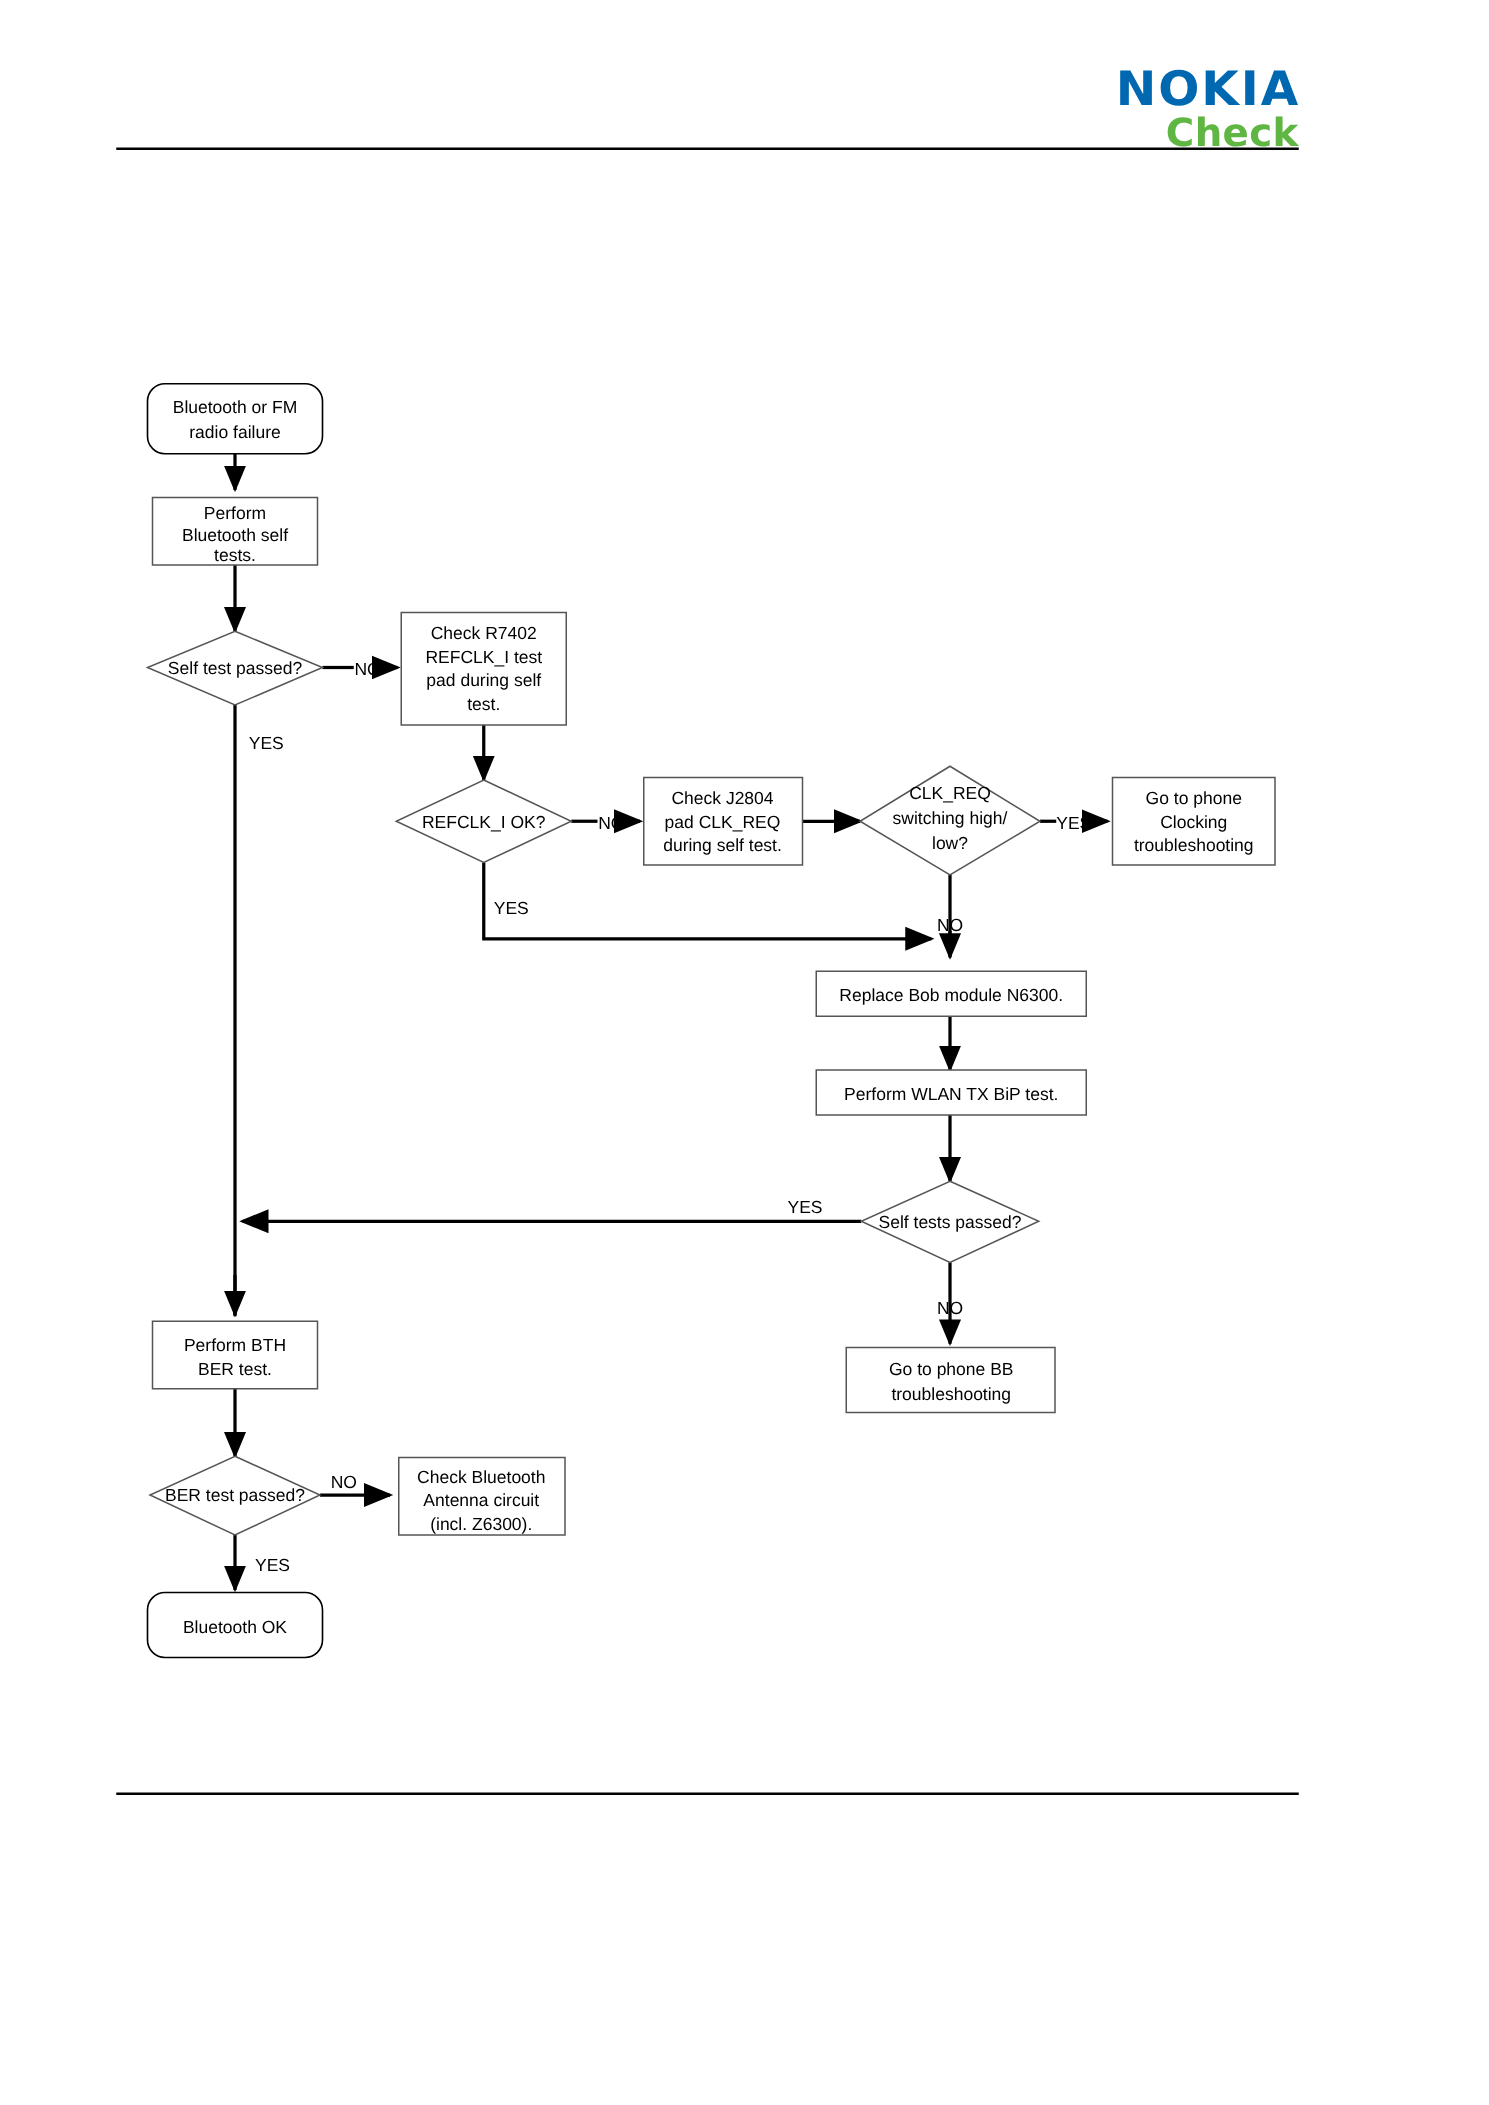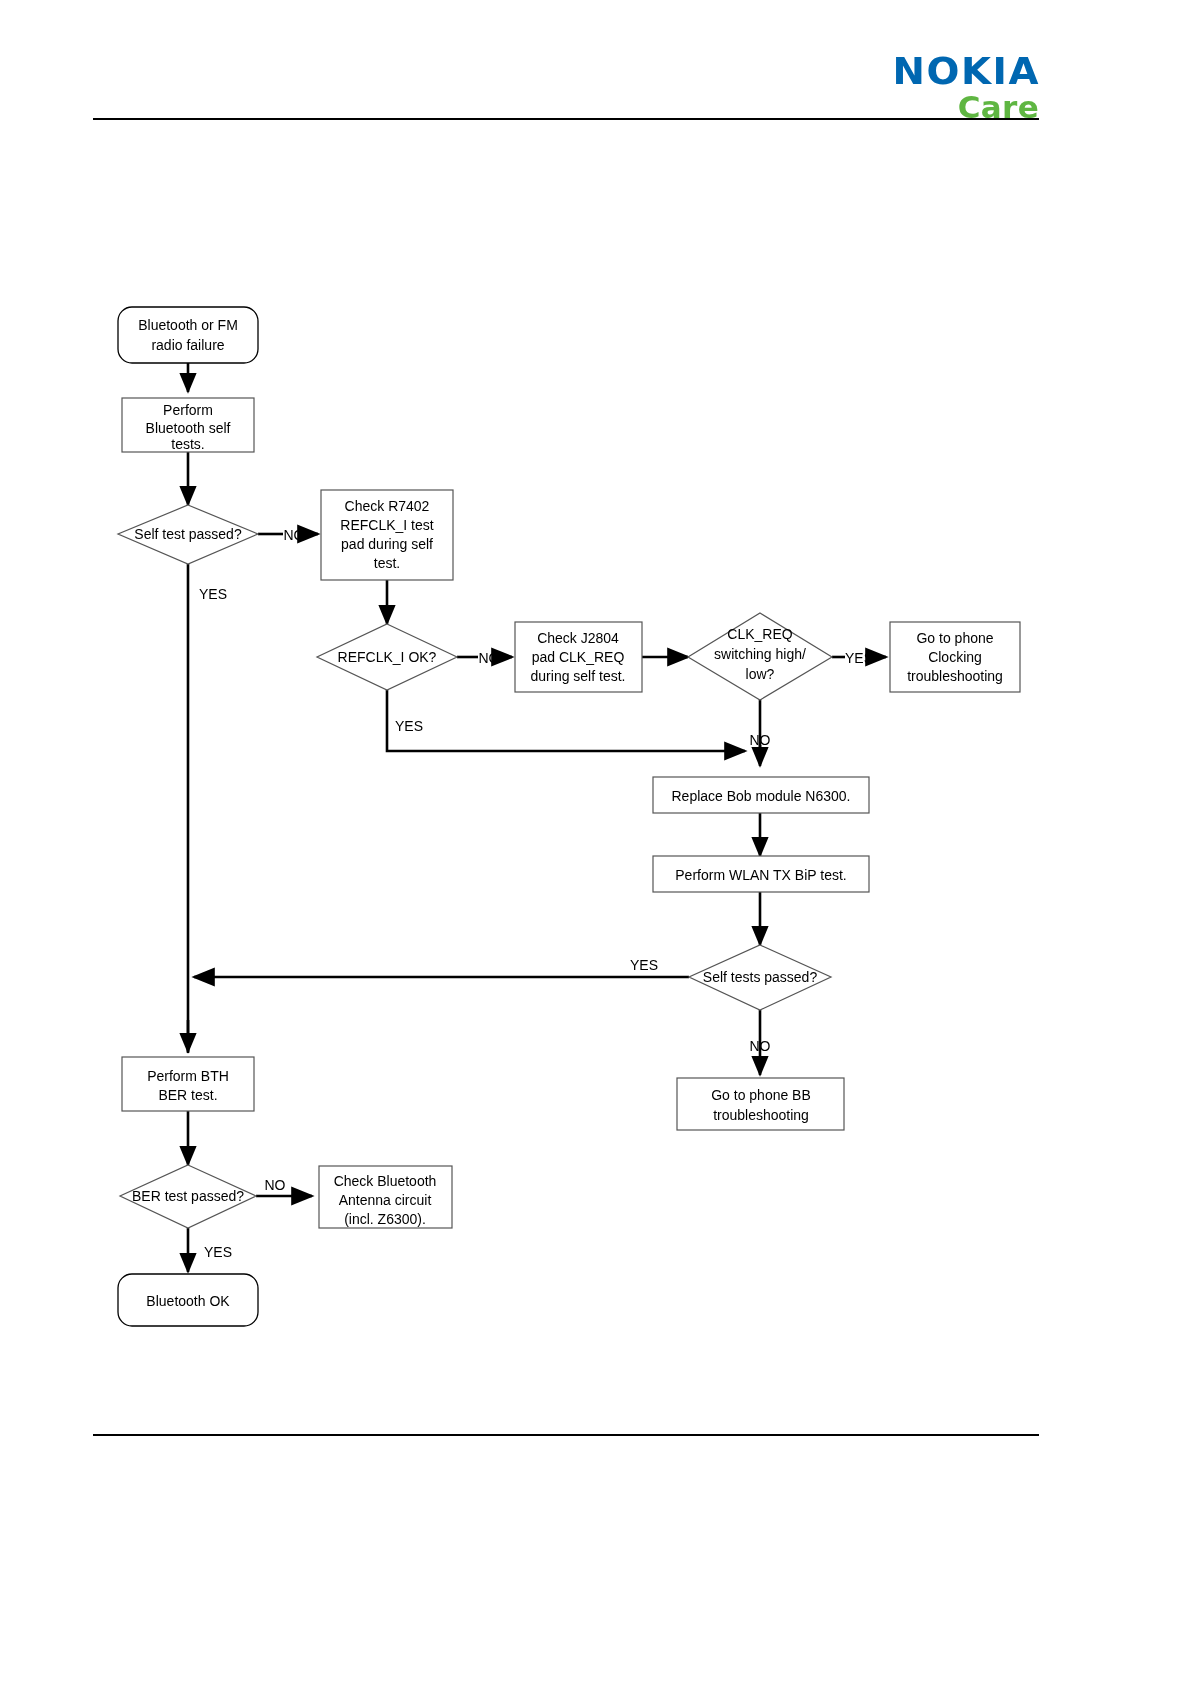--- a/index.html
+++ b/index.html
@@ -92,21 +92,21 @@
     fill: #000000;
   }
 </style>
 </head>
 <body>
 
 <div class="page">
 
   <div class="logo-wrap">
     <span class="logo-nokia">NOKIA</span>
-    <span class="logo-care">Care</span>
+    <span class="logo-care">Check</span>
   </div>
 
   <div class="rule rule-top"></div>
   <div class="rule rule-bottom"></div>
 
   <svg class="chart" width="1191" height="1684" viewBox="0 0 1191 1684">
     <defs>
       <marker id="arw" markerWidth="9" markerHeight="9" refX="7.5" refY="4" orient="auto" markerUnits="strokeWidth">
         <path d="M0,0.6 L8.2,4 L0,7.4 z" fill="#000000"></path>
       </marker>

